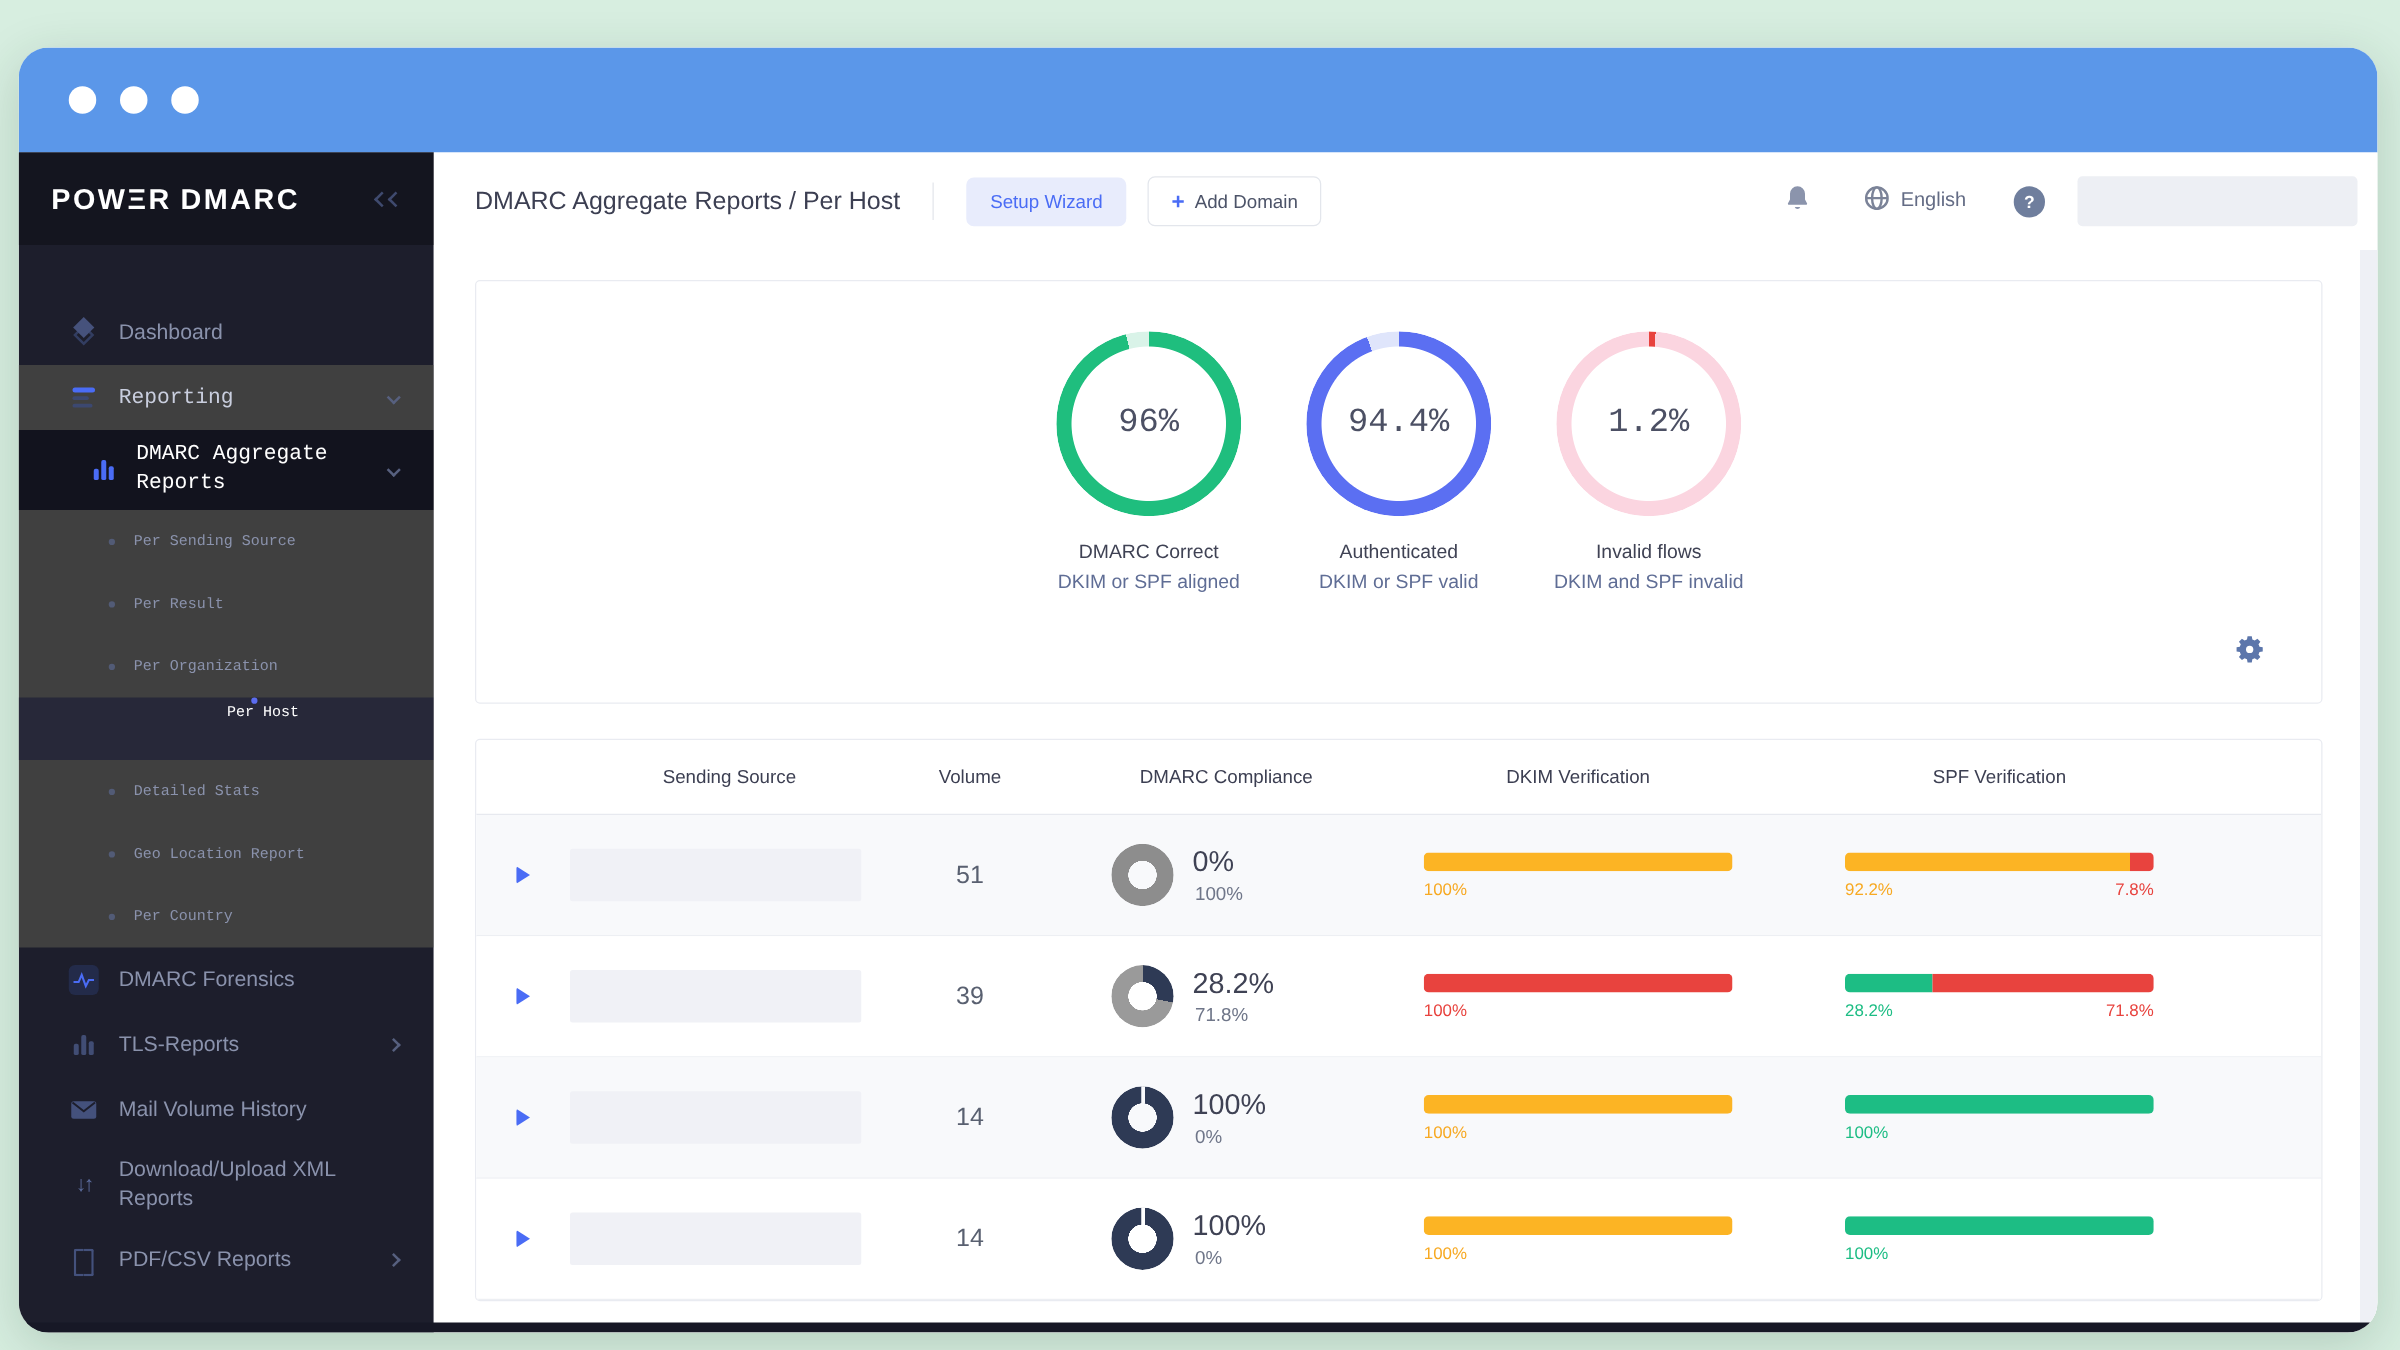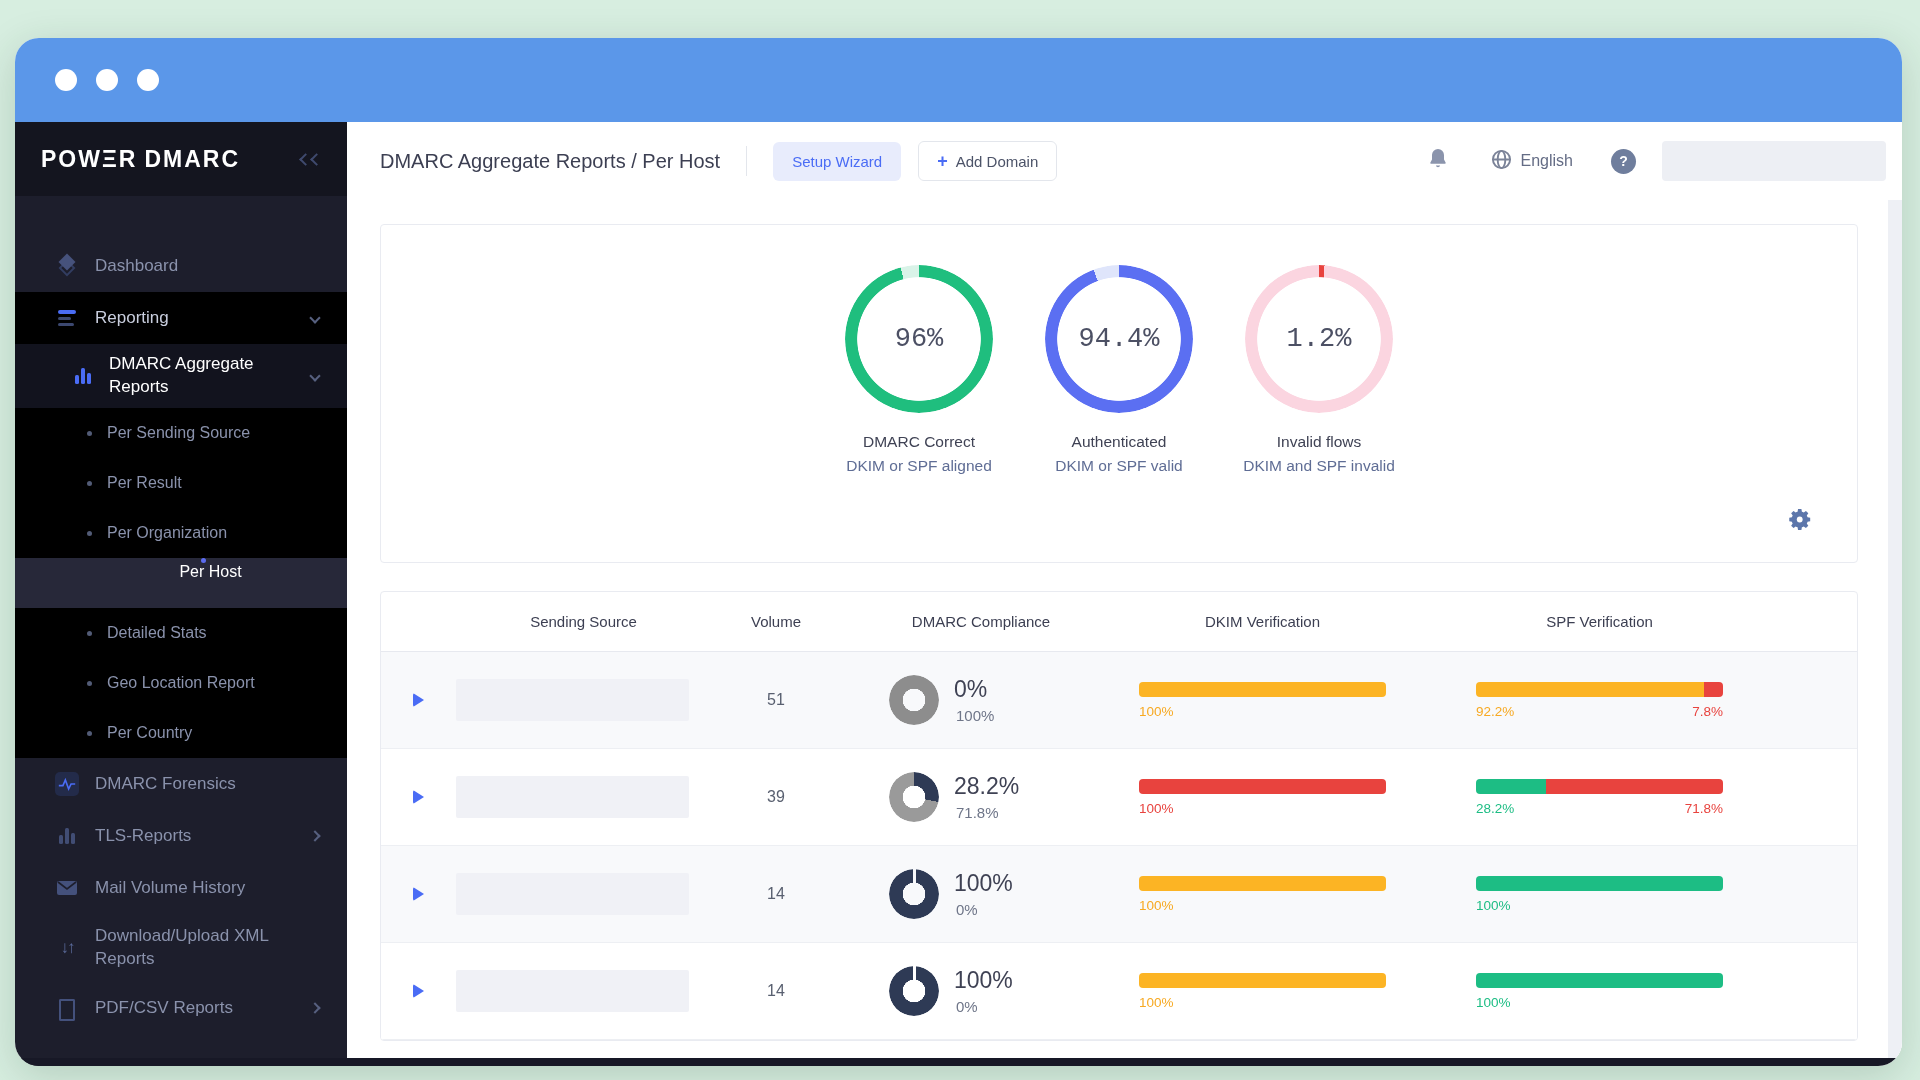--- a/index.html
+++ b/index.html
@@ -26,24 +26,24 @@
     white-space:nowrap; }
   .logo .brand { font-weight:800; margin-left:7px; }
   .collapse { margin-left:auto; display:flex; gap:2px; cursor:pointer; }
   .collapse i { width:9px; height:9px; border-left:2px solid #3f4a6e;
     border-bottom:2px solid #3f4a6e; transform:rotate(45deg); display:block; }
 
   nav { padding-top:44px; }
   .srow { height:52px; display:flex; align-items:center; padding:0 28px 0 40px;
     font-size:17px; cursor:pointer; position:relative; }
   .srow .lbl { margin-left:16px; }
-  .sec { background:#000000; }
+  .sec { background:#404040;font-family:Liberation Mono, monospace; }
   .row-agg { background:#12131e; height:64px; color:#ffffff; padding-left:56px; }
   .row-agg .lbl { margin-left:14px; line-height:1.35; width:180px; }
-  .srow.sub { height:50px; padding-left:72px; font-size:16px; }
+  .srow.sub { height:50px; padding-left:72px; font-size:12px; }
   .srow.sub .bullet { width:5px; height:5px; border-radius:50%; background:#525b76; }
   .srow.sub .lbl { margin-left:15px; }
   .srow.active { background:#272839; color:#ffffff;flex-direction:column; }
   .srow.active .bullet { background:#5b6cf0; }
   .srow.bright { color:#c9cede; }
   .two-line { height:68px; }
   .two-line .lbl { line-height:1.35; width:200px; }
   .chev { width:8px; height:8px; border-right:2px solid #57607f;
     border-bottom:2px solid #57607f; transform:rotate(45deg); margin-left:auto; }
   .chev.right { transform:rotate(-45deg); }
@@ -128,21 +128,21 @@
   .hc-bar { width:247px; text-align:center; }
   .hc-dkim { margin-left:18px; } .hc-spf { margin-left:40px; }
   .trow { height:97px; border-bottom:1px solid #edeff3; --bg:#ffffff;
     background:var(--bg); }
   .trow.alt { --bg:#f8f9fb; }
   .c-arrow { display:flex; justify-content:center; }
   .tri { width:0; height:0; border-top:7px solid transparent;
     border-bottom:7px solid transparent; border-left:11px solid #4a6cf5;
     border-radius:2px; cursor:pointer; }
   .src-box { width:233px; height:42px; background:#f0f1f6; border-radius:2px; }
-  .c-vol { text-align:center; font-size:16px; color:#596070; }
+  .c-vol { text-align:center; font-size:20px; color:#596070; }
   .c-comp { display:flex; align-items:center; padding-left:48px; }
   .mini { width:50px; height:50px; border-radius:50%; position:relative; flex:0 0 50px;
     background:conic-gradient(var(--f) var(--p), var(--r) 0);
     -webkit-mask:radial-gradient(closest-side, transparent 45%, #000 46%);
     mask:radial-gradient(closest-side, transparent 45%, #000 46%); }
   .notch { display:none; }
   .has-notch .notch { display:block; position:absolute; top:0; left:50%;
     margin-left:-1.5px; width:3px; height:14px; background:var(--bg); }
   .comp-txt { margin-left:15px; display:flex; flex-direction:column; }
   .comp-txt b { font-size:23px; color:#3f4254; font-weight:500; }

